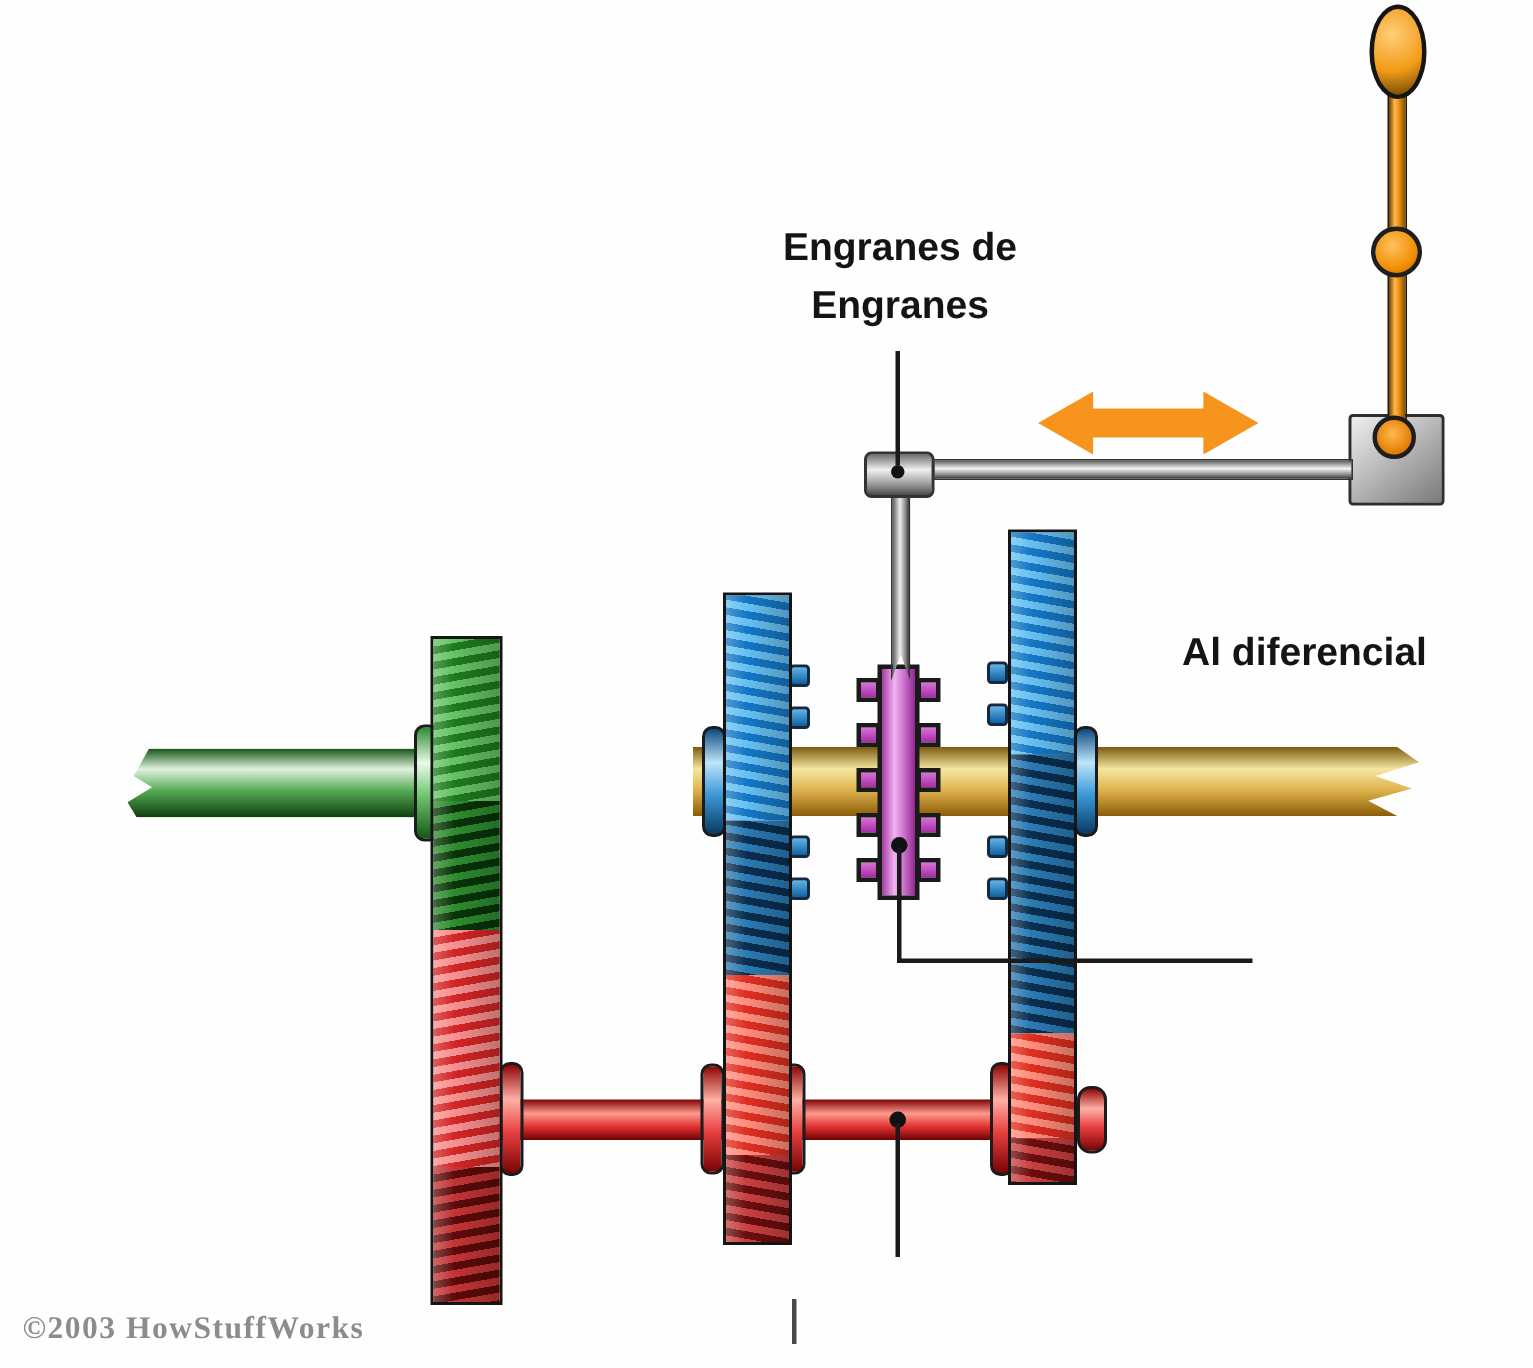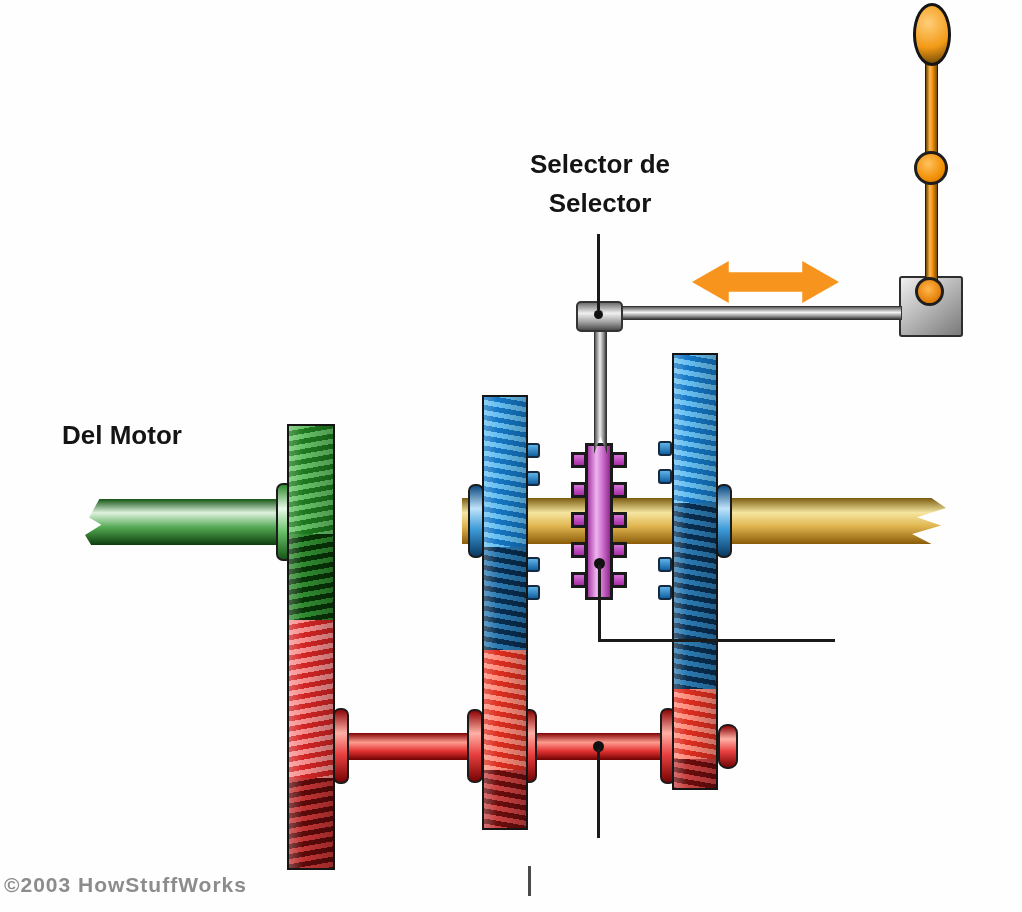--- a/index.html
+++ b/index.html
@@ -57,23 +57,23 @@
   .rod-gray-h{background:linear-gradient(to bottom,#5a5a5a,#f5f5f5 45%,#8c8c8c 78%,#3a3a3a);border:1px solid #333;}
   .rod-gray-v{background:linear-gradient(to right,#5a5a5a,#eeeeee 45%,#8c8c8c 78%,#3a3a3a);border:1px solid #333;}
   .ptr{background:#1a1a1a;z-index:7;}
   .ptr-dot{width:11px;height:11px;border-radius:50%;background:#111;z-index:7;}
 </style>
 </head>
 <body>
 
 <div id="stage">
 
-  <div class="lbl wrap" style="left:510px;top:145px;width:180px;">Selector de Selector</div>
-  <div class="lbl" style="left:62px;top:416px;">Del Motor</div>
-  <div class="copyright" style="left:4px;top:873px;">©2003 HowStuffWorks</div>
+  <div class="lbl wrap" style="left:510px;top:145px;width:180px;">Engranes de Engranes</div>
+  <div class="lbl" style="left:788px;top:415px;">Al diferencial</div>
+  <div class="copyright" style="left:15px;top:873px;font-family:Liberation Serif, serif;">©2003 HowStuffWorks</div>
 
   <div class="abs ptr" style="left:597px;top:234px;width:3px;height:76px;"></div>
   <div class="abs ptr-dot" style="left:594px;top:558px;"></div>
   <div class="abs ptr" style="left:598px;top:565px;width:3px;height:77px;"></div>
   <div class="abs ptr" style="left:598px;top:639px;width:237px;height:3px;"></div>
   <div class="abs ptr-dot" style="left:593px;top:741px;"></div>
   <div class="abs ptr" style="left:597px;top:749px;width:3px;height:89px;"></div>
   <div class="abs" style="left:528px;top:866px;width:3px;height:30px;background:#4a4a4a;z-index:7;"></div>
 
   <div class="abs shaft shaft-green" style="left:85px;top:499px;width:205px;height:46px;

